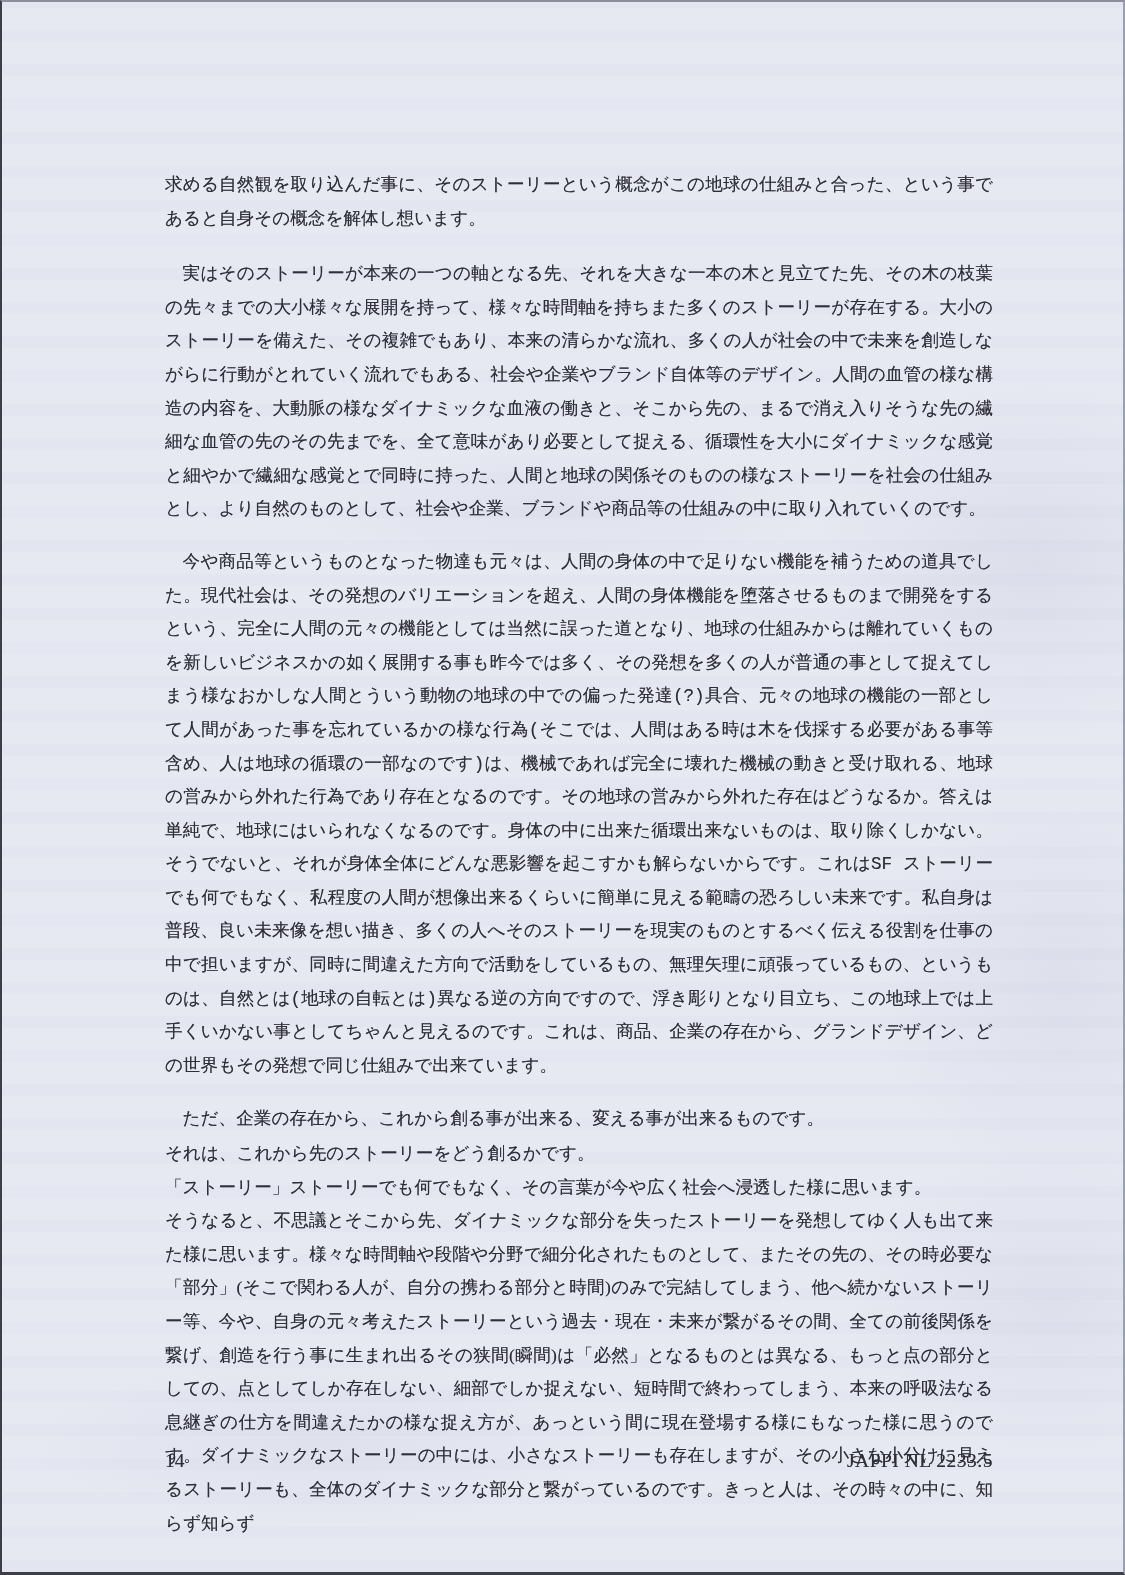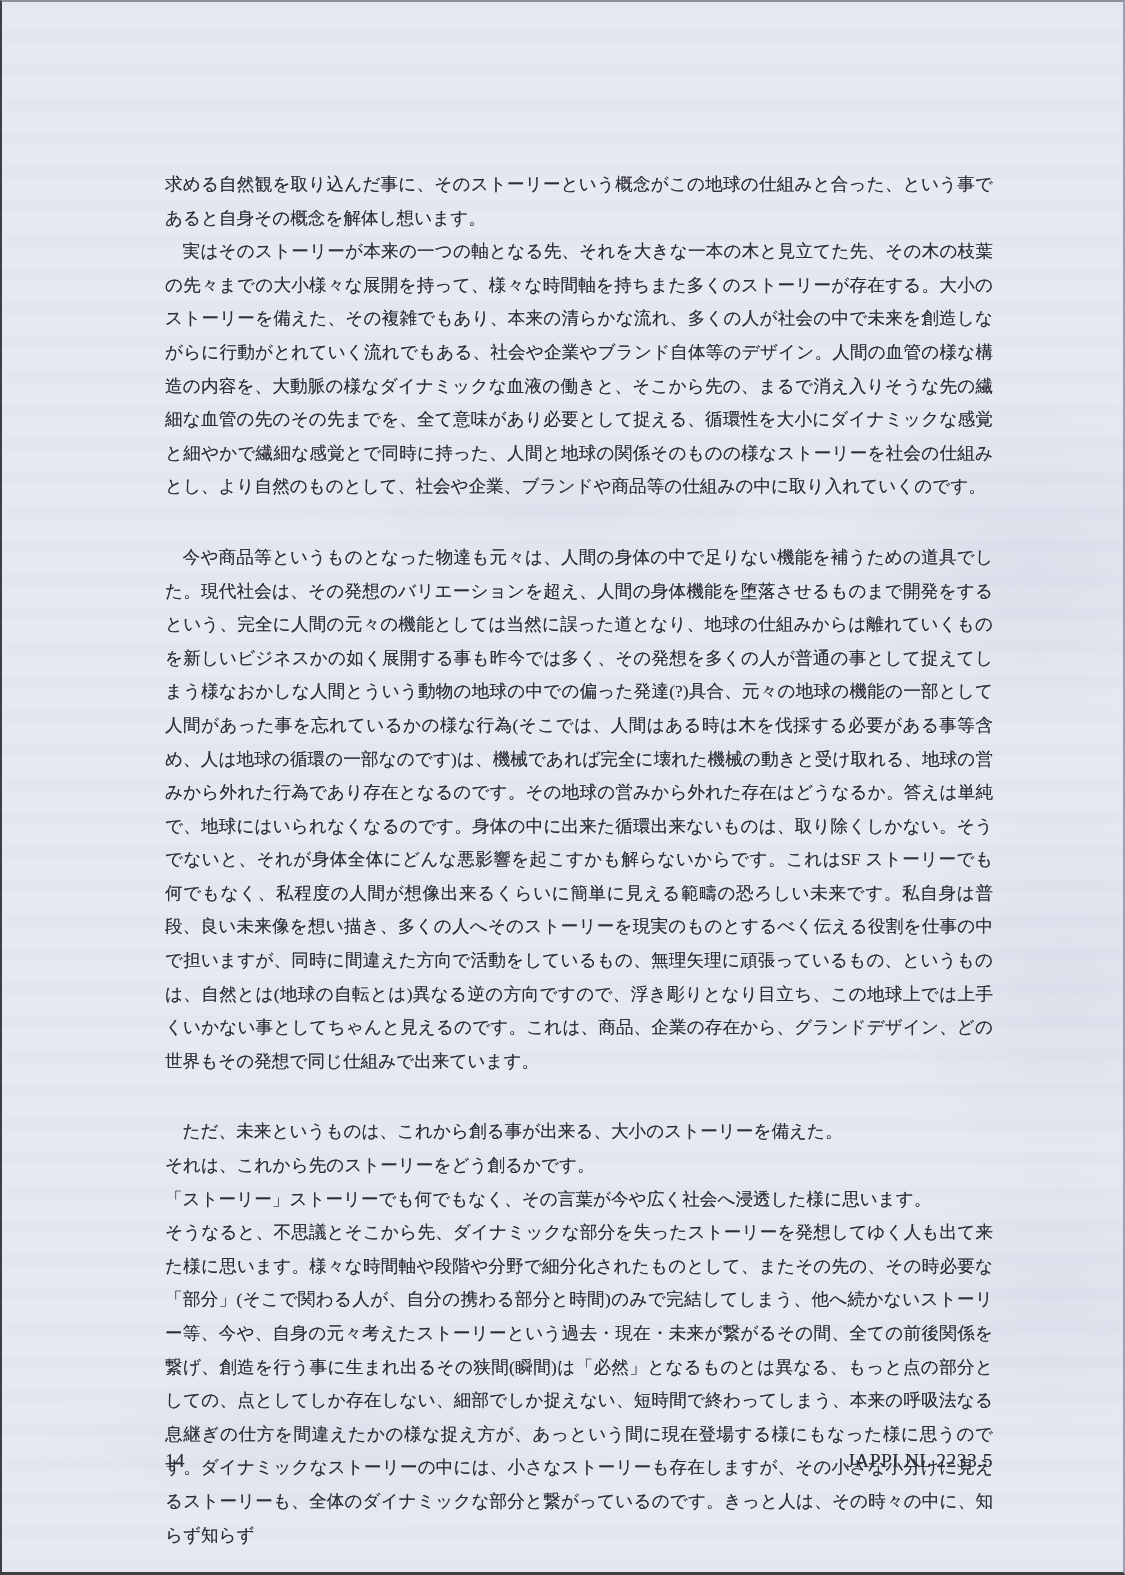--- a/index.html
+++ b/index.html
@@ -39,22 +39,22 @@
     position: absolute;
     left: 163px;
     top: 166px;
     width: 828px;
     font-size: 17.6px;
     line-height: 33.6px;
     text-align: justify;
     text-shadow: 0 0 0.6px rgba(46,46,60,0.55);
   }
   .para { margin: 0; }
-  .para.indent { text-indent: 1em; }
-  .para.gap-small { margin-top: 37px; }
+  .para.indent { text-indent: 1em; margin-top: 22px; }
+  .para.gap-small { margin-top: 20px; font-family: Liberation Mono, monospace; }
   .footer {
     position: absolute;
     left: 163px;
     top: 1443px;
     width: 828px;
     height: 32px;
     font-size: 19.5px;
     line-height: 32px;
     text-shadow: 0 0 0.6px rgba(46,46,60,0.5);
   }
@@ -71,21 +71,21 @@
 </style>
 </head>
 <body>
 
 <div class="page">
 
   <div class="content">
       <p class="para">求める自然観を取り込んだ事に、そのストーリーという概念がこの地球の仕組みと合った、という事であると自身その概念を解体し想います。</p>
       <p class="para indent">実はそのストーリーが本来の一つの軸となる先、それを大きな一本の木と見立てた先、その木の枝葉の先々までの大小様々な展開を持って、様々な時間軸を持ちまた多くのストーリーが存在する。大小のストーリーを備えた、その複雑でもあり、本来の清らかな流れ、多くの人が社会の中で未来を創造しながらに行動がとれていく流れでもある、社会や企業やブランド自体等のデザイン。人間の血管の様な構造の内容を、大動脈の様なダイナミックな血液の働きと、そこから先の、まるで消え入りそうな先の繊細な血管の先のその先までを、全て意味があり必要として捉える、循環性を大小にダイナミックな感覚と細やかで繊細な感覚とで同時に持った、人間と地球の関係そのものの様なストーリーを社会の仕組みとし、より自然のものとして、社会や企業、ブランドや商品等の仕組みの中に取り入れていくのです。</p>
       <p class="para indent gap-small">今や商品等というものとなった物達も元々は、人間の身体の中で足りない機能を補うための道具でした。現代社会は、その発想のバリエーションを超え、人間の身体機能を堕落させるものまで開発をするという、完全に人間の元々の機能としては当然に誤った道となり、地球の仕組みからは離れていくものを新しいビジネスかの如く展開する事も昨今では多く、その発想を多くの人が普通の事として捉えてしまう様なおかしな人間とういう動物の地球の中での偏った発達(?)具合、元々の地球の機能の一部として人間があった事を忘れているかの様な行為(そこでは、人間はある時は木を伐採する必要がある事等含め、人は地球の循環の一部なのです)は、機械であれば完全に壊れた機械の動きと受け取れる、地球の営みから外れた行為であり存在となるのです。その地球の営みから外れた存在はどうなるか。答えは単純で、地球にはいられなくなるのです。身体の中に出来た循環出来ないものは、取り除くしかない。そうでないと、それが身体全体にどんな悪影響を起こすかも解らないからです。これはSF ストーリーでも何でもなく、私程度の人間が想像出来るくらいに簡単に見える範疇の恐ろしい未来です。私自身は普段、良い未来像を想い描き、多くの人へそのストーリーを現実のものとするべく伝える役割を仕事の中で担いますが、同時に間違えた方向で活動をしているもの、無理矢理に頑張っているもの、というものは、自然とは(地球の自転とは)異なる逆の方向ですので、浮き彫りとなり目立ち、この地球上では上手くいかない事としてちゃんと見えるのです。これは、商品、企業の存在から、グランドデザイン、どの世界もその発想で同じ仕組みで出来ています。</p>
-      <p class="para indent gap-small">ただ、未来というものは、これから創る事が出来る、大小のストーリーを備えた。</p>
+      <p class="para indent gap-small">ただ、企業の存在から、これから創る事が出来る、変える事が出来るものです。</p>
       <p class="para">それは、これから先のストーリーをどう創るかです。</p>
       <p class="para">「ストーリー」ストーリーでも何でもなく、その言葉が今や広く社会へ浸透した様に思います。</p>
       <p class="para">そうなると、不思議とそこから先、ダイナミックな部分を失ったストーリーを発想してゆく人も出て来た様に思います。様々な時間軸や段階や分野で細分化されたものとして、またその先の、その時必要な「部分」(そこで関わる人が、自分の携わる部分と時間)のみで完結してしまう、他へ続かないストーリー等、今や、自身の元々考えたストーリーという過去・現在・未来が繋がるその間、全ての前後関係を繋げ、創造を行う事に生まれ出るその狭間(瞬間)は「必然」となるものとは異なる、もっと点の部分としての、点としてしか存在しない、細部でしか捉えない、短時間で終わってしまう、本来の呼吸法なる息継ぎの仕方を間違えたかの様な捉え方が、あっという間に現在登場する様にもなった様に思うのです。ダイナミックなストーリーの中には、小さなストーリーも存在しますが、その小さな小分けに見えるストーリーも、全体のダイナミックな部分と繋がっているのです。きっと人は、その時々の中に、知らず知らず</p>
     </div>
 
   <div class="footer">
     <span class="page-number">14</span>
     <span class="journal">JAPPI NL 2233.5</span>
   </div>
 

